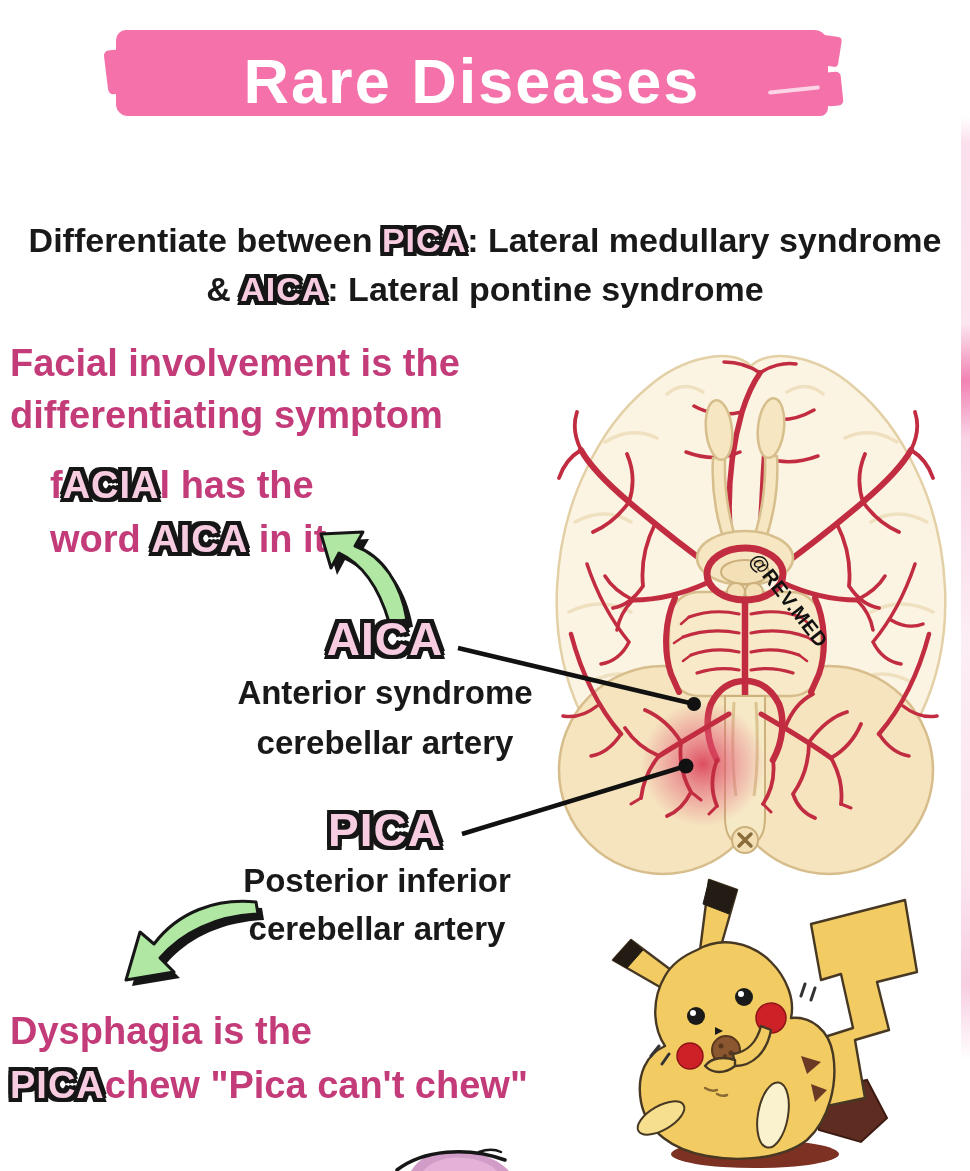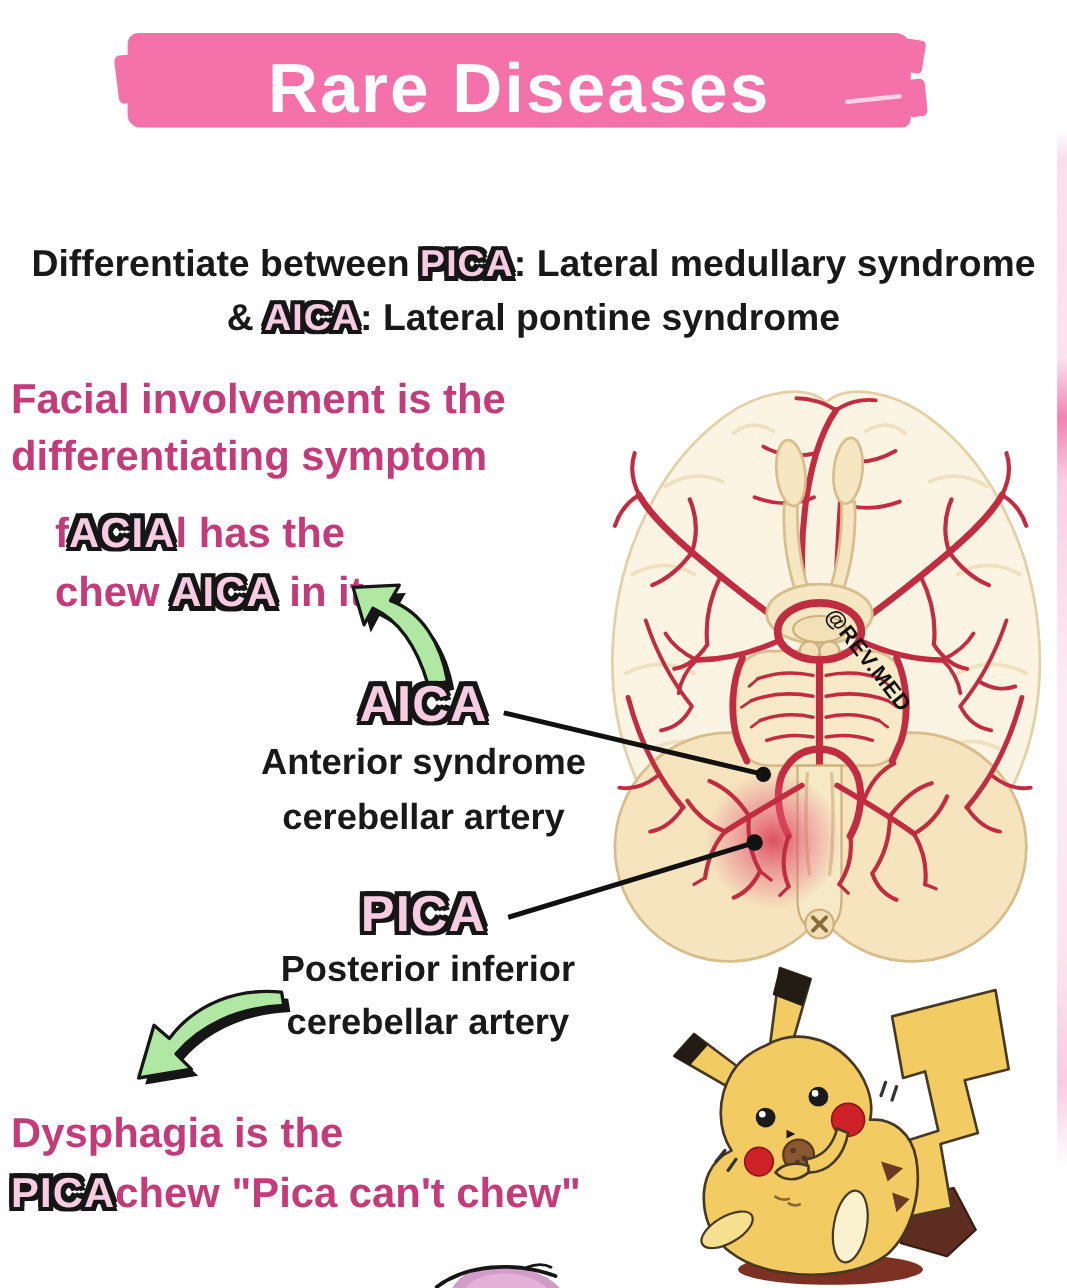--- a/index.html
+++ b/index.html
@@ -42,21 +42,21 @@
     text-shadow:-4px -4px 0 #161616,0 -4px 0 #161616,4px -4px 0 #161616,
                 -4px 0 0 #161616,4px 0 0 #161616,
                 -4px 4px 0 #161616,0 4px 0 #161616,4px 4px 0 #161616,
                 -3px -3px 0 #161616,3px -3px 0 #161616,-3px 3px 0 #161616,3px 3px 0 #161616;}
   .mag{color:var(--magenta);}
   .heading{left:10px;top:337px;font-size:38px;line-height:52px;color:var(--magenta);}
   .mnemonic{left:10px;top:458px;font-size:38px;line-height:54px;color:var(--magenta);margin-left:40px;}
   .aica-label{left:240px;top:612px;width:290px;text-align:center;font-size:46px;}
   .aica-full{left:200px;top:668px;width:370px;text-align:center;color:var(--ink);font-size:33px;line-height:50px;}
   .pica-label{left:240px;top:803px;width:290px;text-align:center;font-size:46px;}
-  .pica-full{left:204px;top:857px;width:370px;text-align:center;color:var(--ink);font-size:33px;line-height:48px;}
+  .pica-full{left:192px;top:857px;width:370px;text-align:center;color:var(--ink);font-size:33px;line-height:48px;}
   .dys{left:10px;top:976px;font-size:38px;line-height:54px;color:var(--magenta);margin-top:28px;}
   .watermark{left:763px;top:549px;font-size:20px;color:#111;letter-spacing:.5px;
     transform:rotate(52deg);transform-origin:0 0;}
   .edge-strip{right:0;top:116px;width:9px;height:944px;border-radius:4px 0 0 4px;
     background:linear-gradient(180deg,rgba(247,196,220,0) 0%,rgba(247,196,220,.55) 3%,
       rgba(247,196,220,.45) 22%,rgba(238,100,160,.8) 28%,rgba(243,160,200,.5) 34%,
       rgba(247,196,220,.3) 55%,rgba(247,196,220,.45) 80%,rgba(243,170,205,.6) 92%,
       rgba(247,196,220,0) 100%);}
   
   .artery{fill:none;stroke:var(--artery-red);stroke-linecap:round;stroke-linejoin:round;}
@@ -88,21 +88,21 @@
     <div><span>&amp; </span><span class="bubble">AICA</span><span>: Lateral pontine syndrome</span></div>
   </div>
 
   <div class="abs heading">
     <div>Facial involvement is the</div>
     <div>differentiating symptom</div>
   </div>
 
   <div class="abs mnemonic">
     <div><span class="mag">f</span><span class="bubble">ACIA</span><span class="mag">l has the</span></div>
-    <div><span class="mag">chew </span><span class="bubble">AICA</span><span class="mag"> in it</span></div>
+    <div><span class="mag">word </span><span class="bubble">AICA</span><span class="mag"> in it</span></div>
   </div>
 
   <svg class="abs" style="left:303px;top:520px;" width="116" height="110" viewBox="0 0 116 110">
     <path d="M104,100 C98,64 80,36 52,26 L60,12 L18,14 L28,48 L36,33 C60,44 76,68 86,102 Z" transform="translate(6,7)" fill="#161616"></path>
     <path d="M104,100 C98,64 80,36 52,26 L60,12 L18,14 L28,48 L36,33 C60,44 76,68 86,102 Z" fill="var(--arrow-green)" stroke="#161616" stroke-width="3" stroke-linejoin="round"></path>
   </svg>
 
   <div class="abs aica-label bubble">AICA</div>
   <div class="abs aica-full">
     <div>Anterior syndrome</div>

